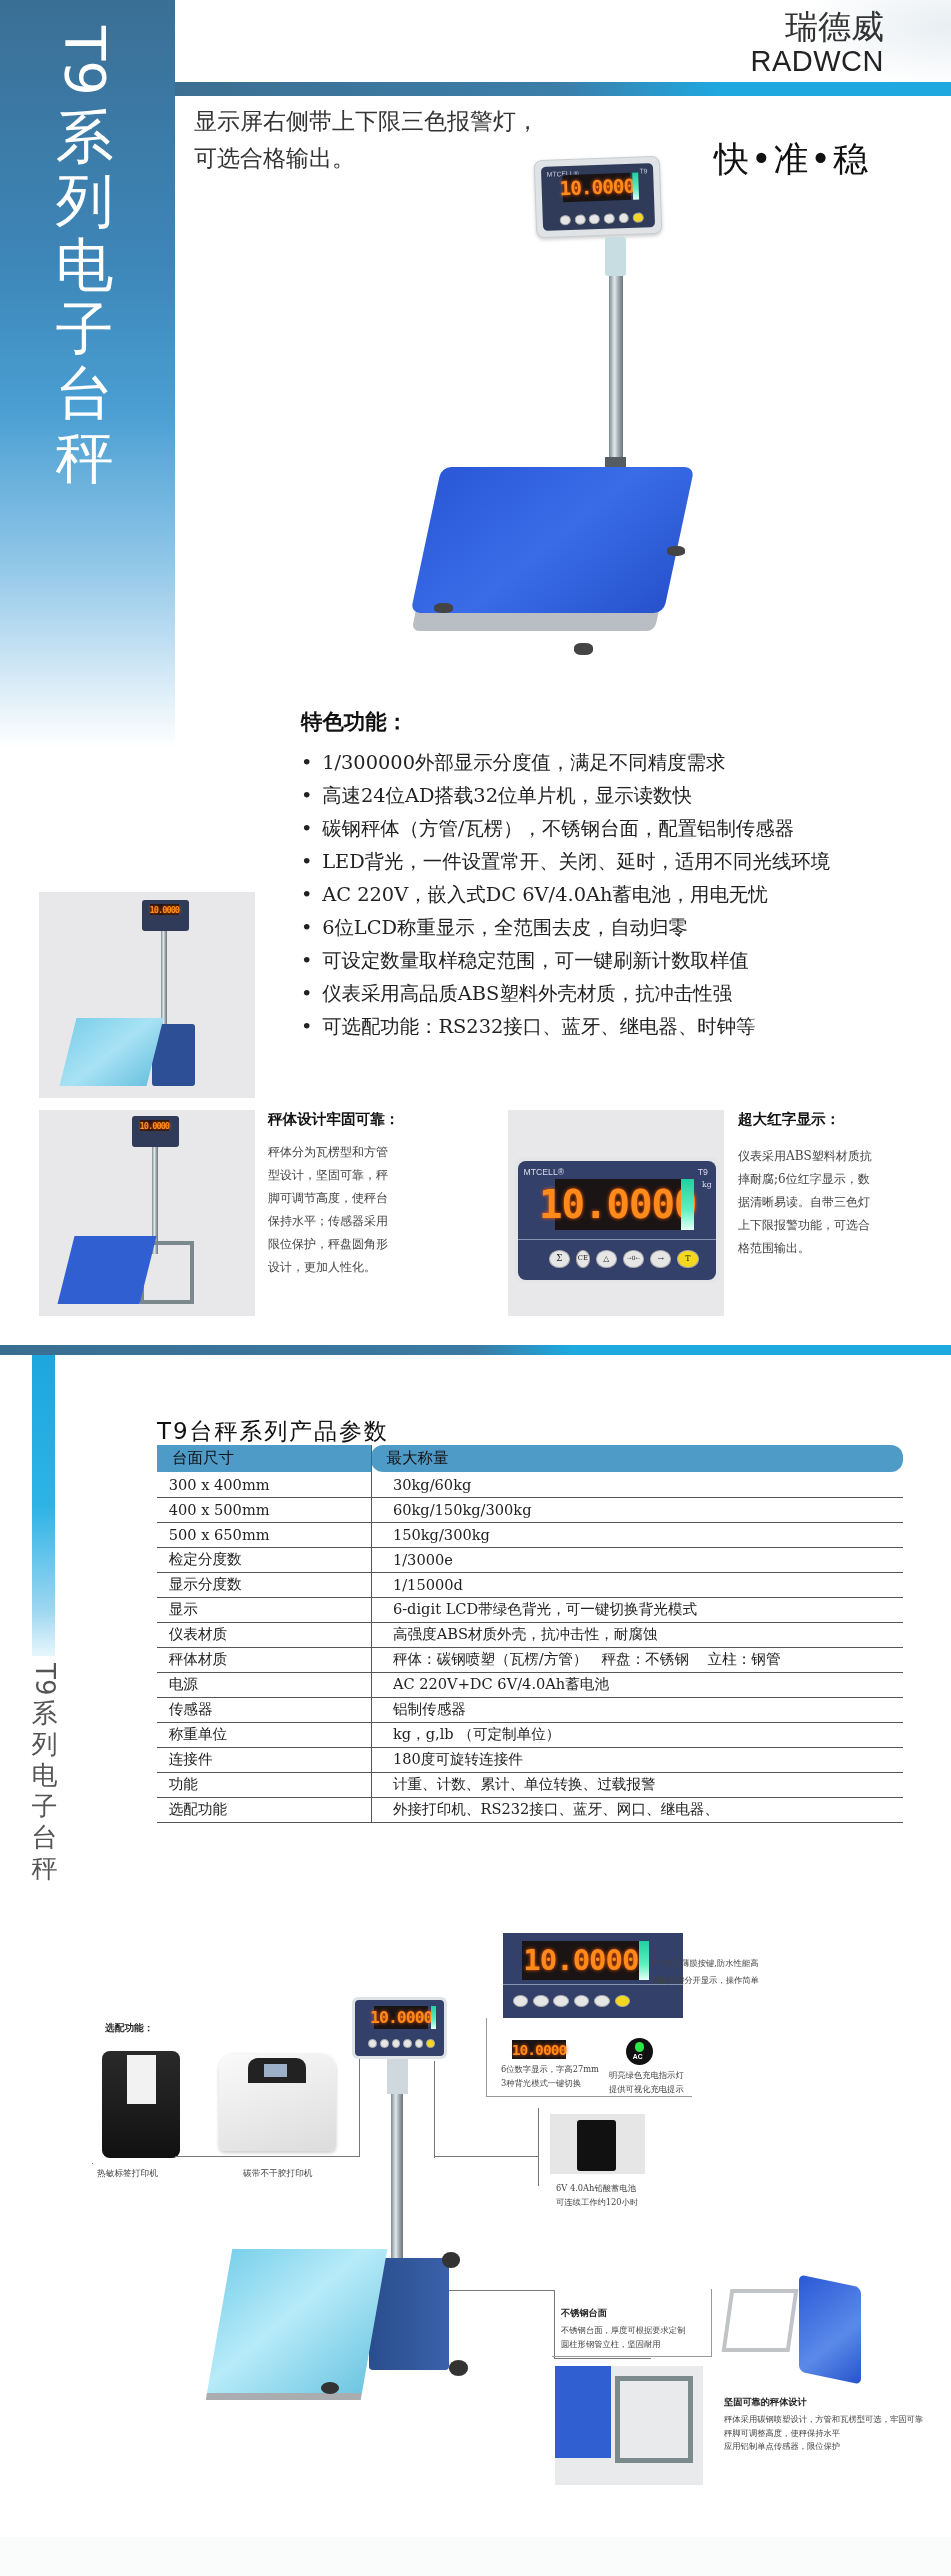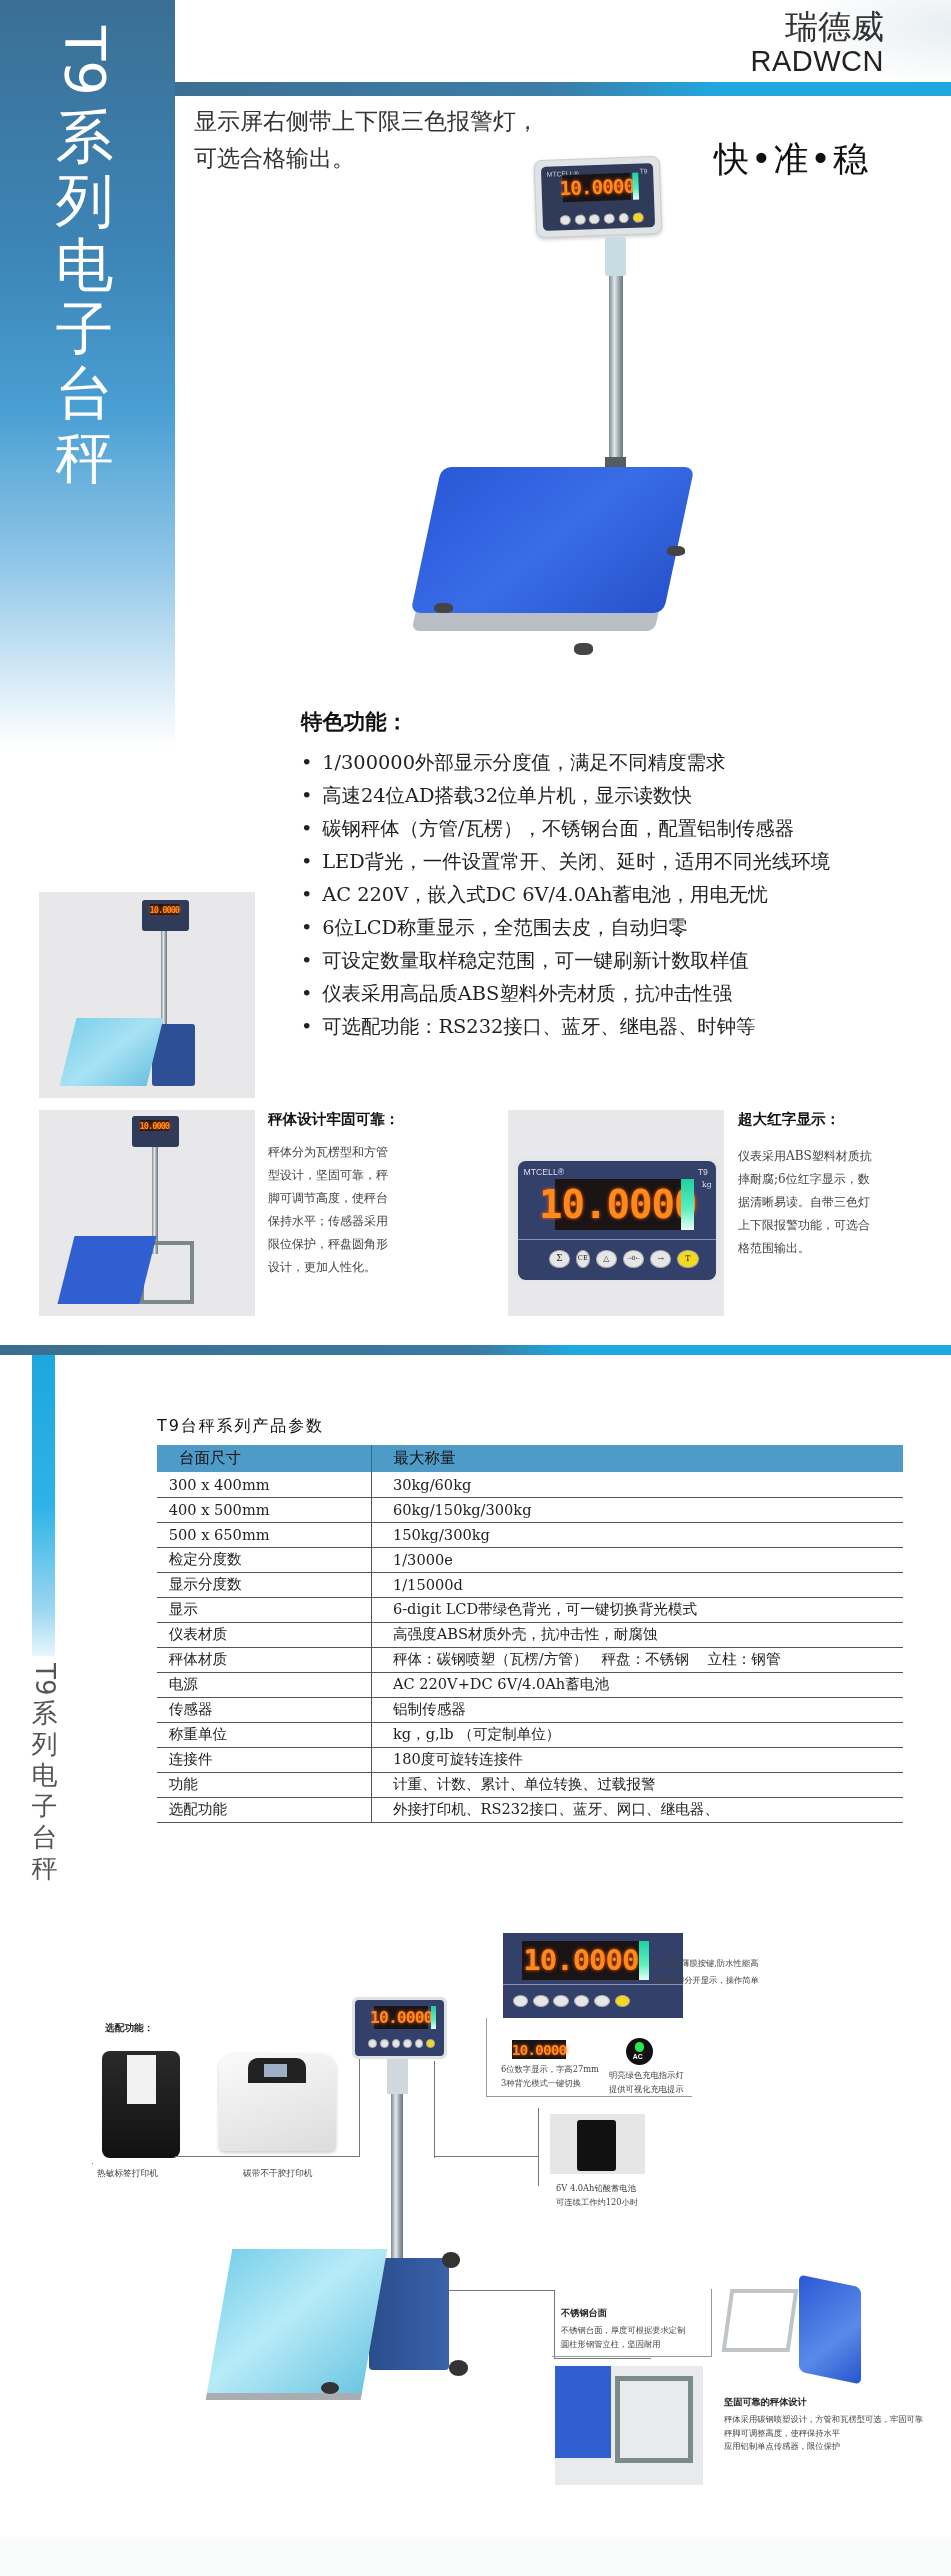--- a/index.html
+++ b/index.html
@@ -50,25 +50,25 @@
 
   
   .mid-bar { left: 0; top: 1345px; width: 952px; height: 9.7px;
     background: linear-gradient(90deg, #3a6e90 0%, #3a7aa2 50%, #1ea9df 60%, #1ea9df 100%); }
   .mid-stripe { left: 32px; top: 1355px; width: 23px; height: 301px;
     background: linear-gradient(180deg, #1da7df 0%, #2db3e6 50%, #9ed7f1 85%, #e8f6fc 100%); }
   .mid-side-title { left: 29px; top: 1663px; width: 31px; font-size: 26px; line-height: 31px; color: #555;
     font-family: "DejaVu Sans", sans-serif; text-align: center; }
   .mid-side-title .t9 { display: block; transform: rotate(90deg); margin-bottom: 3.9px; }
 
-  .spec-title { left: 157px; top: 1416px; font-size: 16px; font-family: "DejaVu Sans", sans-serif; color: #111; letter-spacing: 1.9px; }
+  .spec-title { left: 157px; top: 1416px; font-size: 23px; font-family: "DejaVu Sans", sans-serif; color: #111; letter-spacing: 1.9px; }
   .spec-table { left: 157px; top: 1445px; width: 746px; border-collapse: collapse; }
   .spec-table th { background: #4f9bc8; color: #111; font-weight: normal; text-align: left; height: 27px;
-    font-size: 15.5px; padding-left: 22px; border-right: 1px solid #2d6e96; }
-  .spec-table th:last-child { border-right: none; }
+    font-size: 15.5px; padding-left: 15px; border-right: 1px solid #2d6e96; }
+  .spec-table th:last-child { border-right: none; border-radius: 12px; }
   .spec-table td { font-size: 14.6px; color: #222; height: 25px; padding-left: 11.7px; border-bottom: 1.5px solid #555; }
   .spec-table td:first-child { width: 214px; border-right: 1px solid #555; }
   .spec-table td:last-child { padding-left: 21.4px; }
 
   .callout-box { border: 1px solid #999; }
   .small-cap { font-size: 8.3px; line-height: 13.6px; color: #444; }
   .line { background: #777; }
   .bottom-fade { left: 0; top: 2537px; width: 952px; height: 39px; background: #fafbfb; }
 </style>
 </head>

